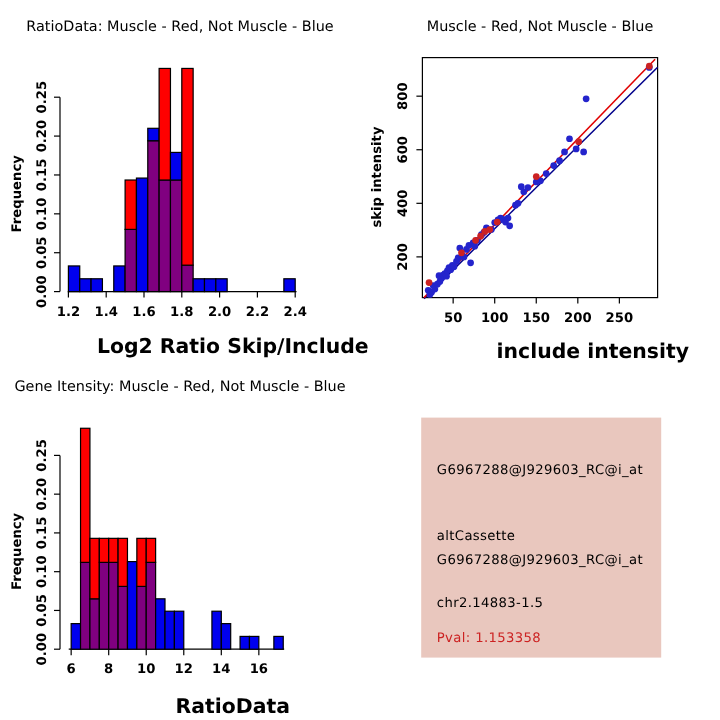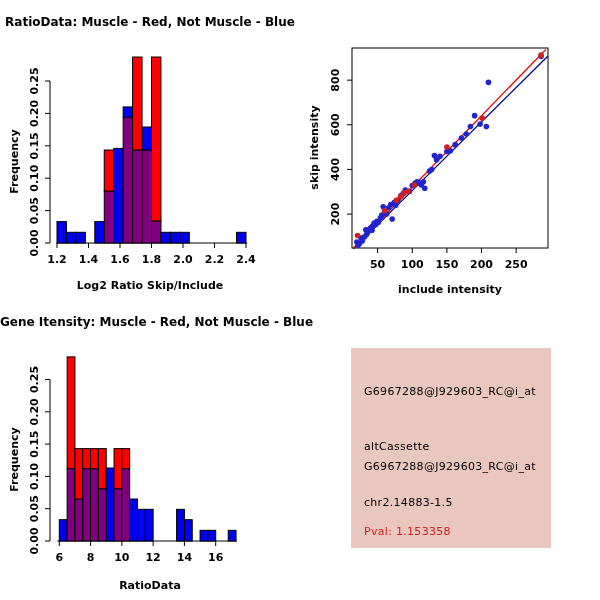--- a/index.html
+++ b/index.html
@@ -1,21 +1,21 @@
 <!DOCTYPE html>
 <html><head>
 <meta charset="utf-8">
 <style>
   html,body{margin:0;padding:0;background:#fff;}
   #canvas{position:relative;width:600px;height:600px;background:#ffffff;overflow:hidden;
           font-family:"DejaVu Sans","Liberation Sans",sans-serif;}
   .panel{position:absolute;width:300px;height:300px;}
   svg{position:absolute;left:0;top:0;}
-  .chart-title{position:absolute;width:300px;text-align:center;font-size:12px;font-weight:700;color:#000;white-space:nowrap;}
-  .x-label{position:absolute;width:300px;text-align:center;font-size:11px;font-weight:700;color:#000;}
+  .chart-title{position:absolute;width:300px;text-align:center;font-size:12px;font-weight:400;color:#000;white-space:nowrap;}
+  .x-label{position:absolute;width:300px;text-align:center;font-size:17px;font-weight:700;color:#000;padding-left:44px;}
   .y-label{position:absolute;width:120px;text-align:center;font-size:11px;font-weight:700;color:#000;transform:rotate(-90deg);}
   .info-box{position:absolute;left:51px;top:48px;width:200px;height:200px;}
   .info-line{position:absolute;left:13px;font-size:11px;letter-spacing:.3px;font-weight:400;color:#000;white-space:nowrap;}
 </style>
 </head>
 <body>
 
 <div id="canvas">
 
   <div class="panel" style="left:0;top:0">
@@ -67,20 +67,21 @@
         <rect x="160.95000000000005" y="232.308" width="9.449999999999932" height="10.692000000000007" fill="#0000EE" stroke="#000" stroke-width="1"></rect>
         <rect x="170.39999999999998" y="232.308" width="9.450000000000045" height="10.692000000000007" fill="#0000EE" stroke="#000" stroke-width="1"></rect>
         <rect x="179.85000000000002" y="232.308" width="9.449999999999989" height="10.692000000000007" fill="#0000EE" stroke="#000" stroke-width="1"></rect>
         <rect x="236.54999999999998" y="232.308" width="9.450000000000017" height="10.692000000000007" fill="#0000EE" stroke="#000" stroke-width="1"></rect>
       </svg>
     <div class="x-label" style="top:279px">Log2 Ratio Skip/Include</div>
     <div class="y-label" style="left:-46px;top:155px">Frequency</div>
   </div>
 
   <div class="panel" style="left:300px;top:0">
+    <div class="chart-title" style="top:15px">Muscle - Red, Not Muscle - Blue</div>
     <svg id="scat" width="300" height="300">
         <rect x="52" y="48" width="196" height="200" fill="none" stroke="#000000"></rect>
         <line x1="77.62544169611307" y1="248" x2="77.62544169611307" y2="253" stroke="#000000"></line>
         <text x="77.62544169611307" y="268" font-size="11" font-weight="700" fill="#000" text-anchor="middle">50</text>
         <line x1="112.25441696113074" y1="248" x2="112.25441696113074" y2="253" stroke="#000000"></line>
         <text x="112.25441696113074" y="268" font-size="11" font-weight="700" fill="#000" text-anchor="middle">100</text>
         <line x1="146.88339222614843" y1="248" x2="146.88339222614843" y2="253" stroke="#000000"></line>
         <text x="146.88339222614843" y="268" font-size="11" font-weight="700" fill="#000" text-anchor="middle">150</text>
         <line x1="181.5123674911661" y1="248" x2="181.5123674911661" y2="253" stroke="#000000"></line>
         <text x="181.5123674911661" y="268" font-size="11" font-weight="700" fill="#000" text-anchor="middle">200</text>

